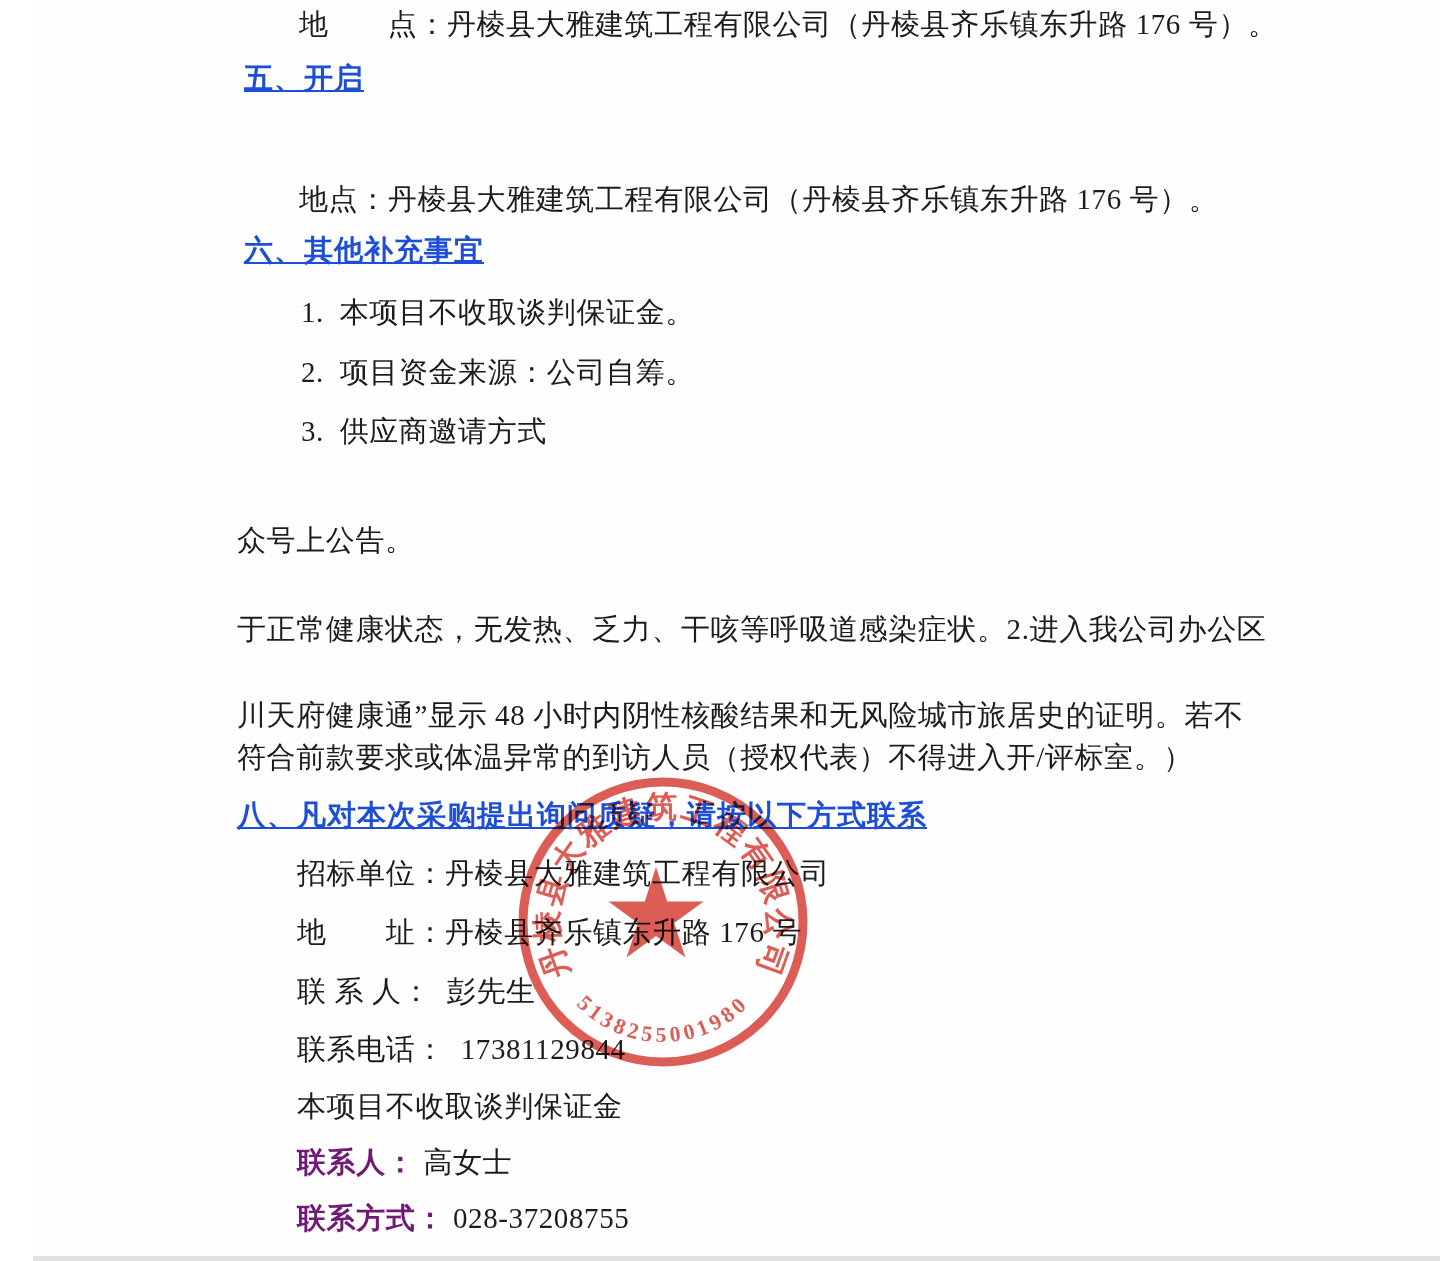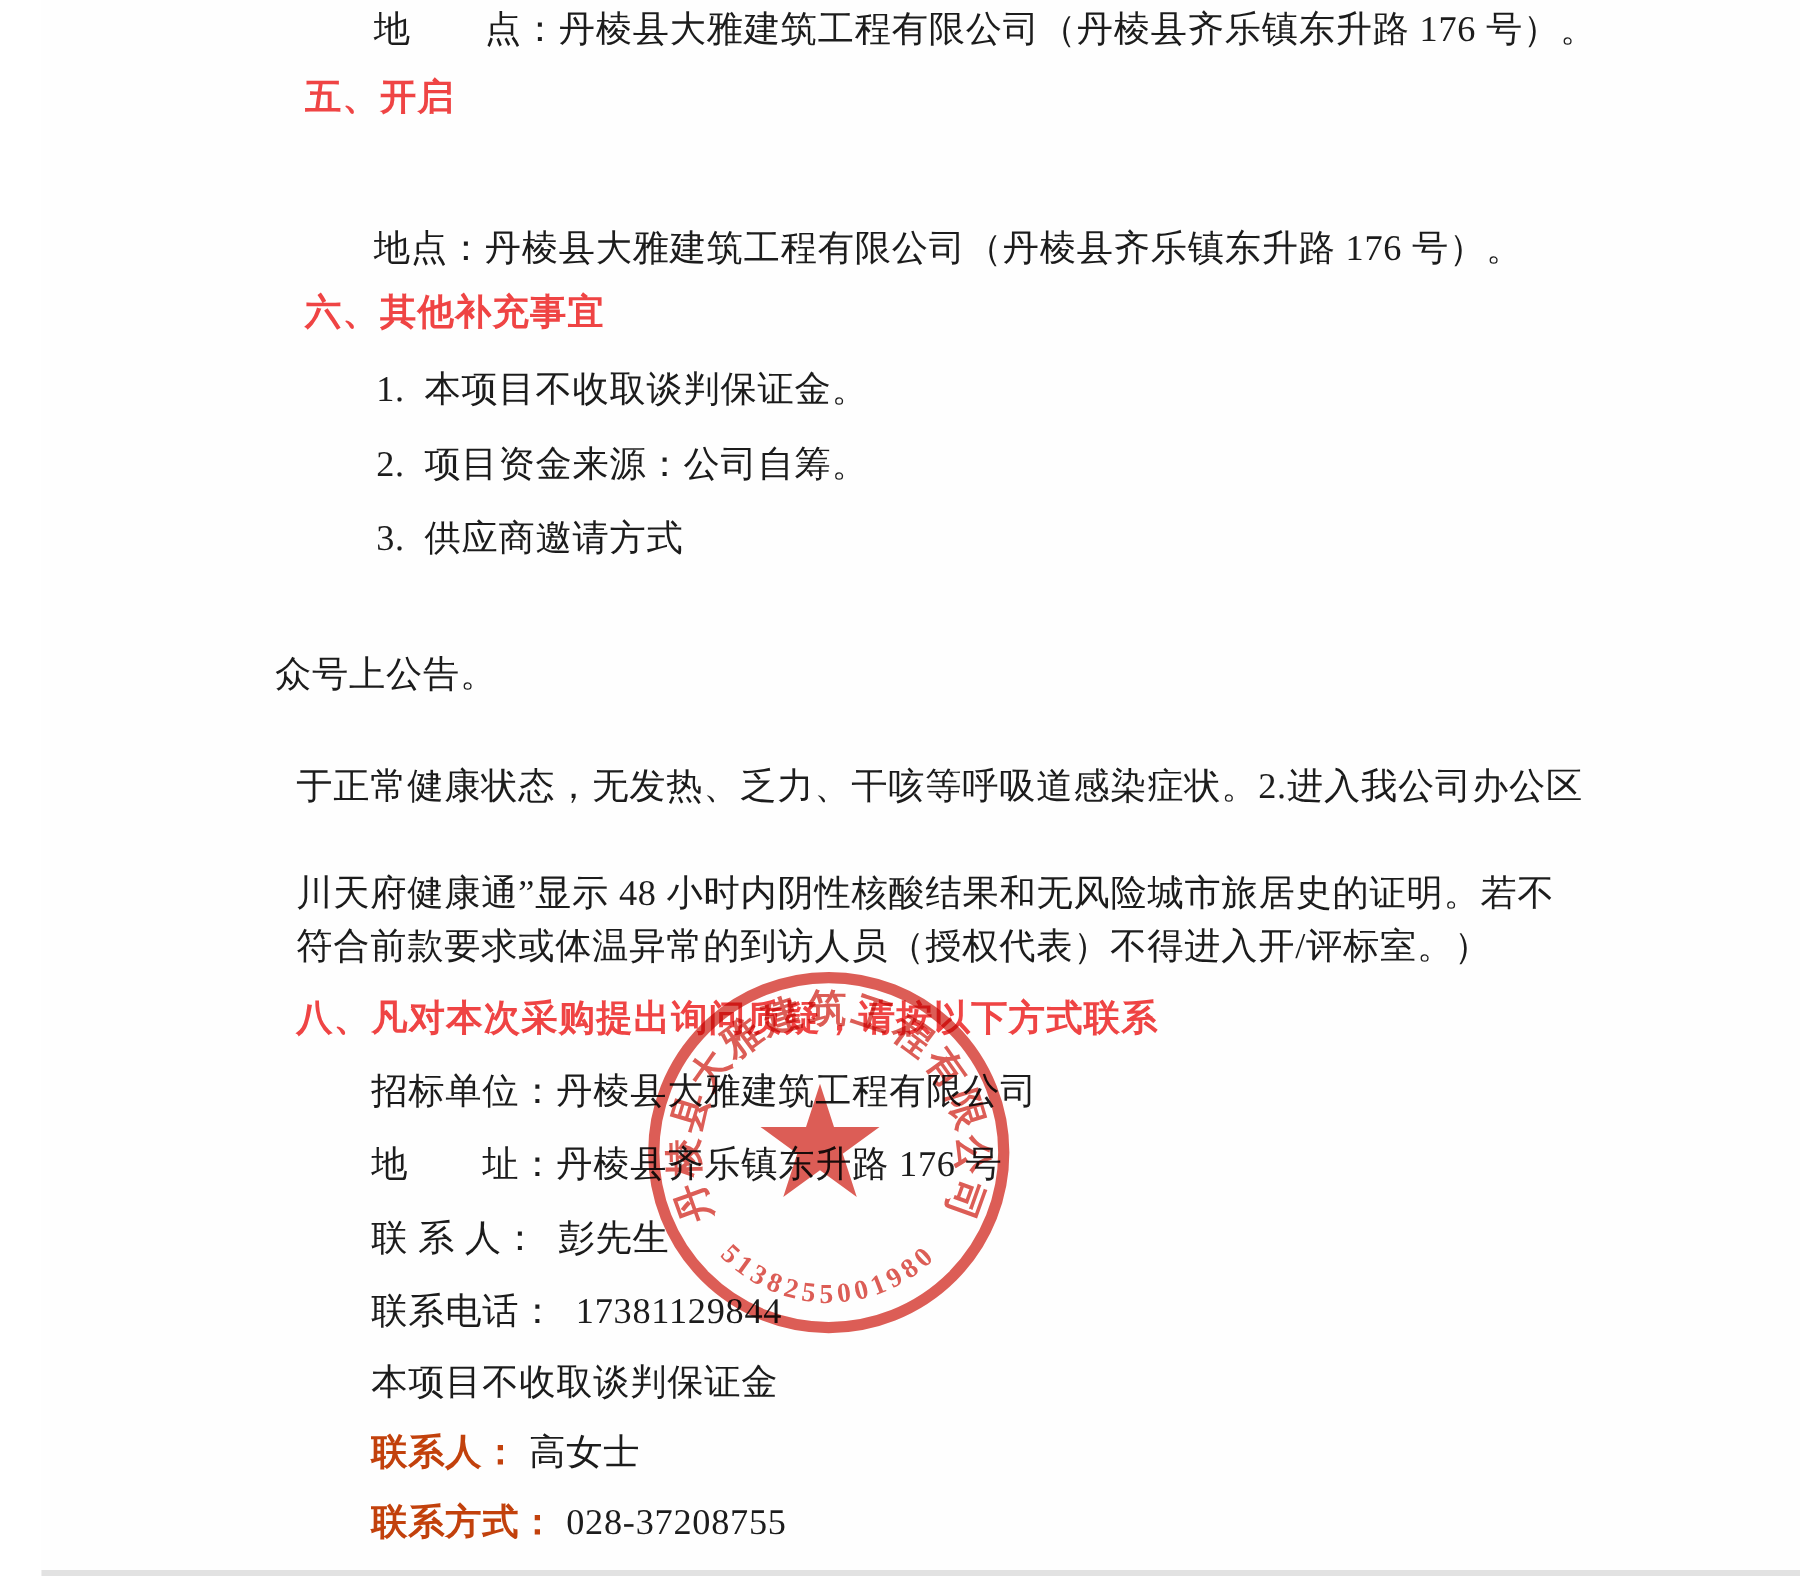--- a/index.html
+++ b/index.html
@@ -17,27 +17,28 @@
     position: absolute;
     font-size: 29px;
     line-height: 32px;
     color: #1c1c1c;
     letter-spacing: 0.6px;
     white-space: pre;
   }
   .heading {
     font-family: "Liberation Sans", "DejaVu Sans", sans-serif;
     font-weight: 700;
-    color: #ef4444;
+    color: #1d4ed8;
     letter-spacing: 1px;
+    text-decoration: underline;
   }
   .blabel {
     font-family: "Liberation Sans", "DejaVu Sans", sans-serif;
     font-weight: 700;
-    color: #c2410c;
+    color: #701a75;
   }
   .bval { margin-left: 8px; }
   .checkbox {
     display: inline-block;
     width: 24px;
     height: 24px;
     border: 2px solid #2a2a2a;
     text-align: center;
     line-height: 22px;
     font-size: 21px;
@@ -75,21 +76,21 @@
 <div class="page">
 
   <div class="line" style="left:266px; top:8px">地　　点：丹棱县大雅建筑工程有限公司（丹棱县齐乐镇东升路 176 号）。</div>
   <div class="line heading" style="left:211px; top:62px">五、开启</div>
   <div class="line" style="left:266px; top:183px">地点：丹棱县大雅建筑工程有限公司（丹棱县齐乐镇东升路 176 号）。</div>
   <div class="line heading" style="left:211px; top:234px">六、其他补充事宜</div>
   <div class="line" style="left:268px; top:296px">1.&nbsp;&nbsp;本项目不收取谈判保证金。</div>
   <div class="line" style="left:268px; top:356px">2.&nbsp;&nbsp;项目资金来源：公司自筹。</div>
   <div class="line" style="left:268px; top:415px">3.&nbsp;&nbsp;供应商邀请方式</div>
 
-  <div class="line" style="left:187px; top:524px">众号上公告。</div>
+  <div class="line" style="left:204px; top:524px">众号上公告。</div>
 
   <div class="line" style="left:204px; top:613px">于正常健康状态，无发热、乏力、干咳等呼吸道感染症状。2.进入我公司办公区</div>
   <div class="line" style="left:204px; top:699px">川天府健康通”显示 48 小时内阴性核酸结果和无风险城市旅居史的证明。若不</div>
   <div class="line" style="left:204px; top:741px">符合前款要求或体温异常的到访人员（授权代表）不得进入开/评标室。）</div>
 
   <div class="line heading" style="left:204px; top:799px">八、凡对本次采购提出询问质疑，请按以下方式联系</div>
 
   <div class="line" style="left:264px; top:857px">招标单位：丹棱县大雅建筑工程有限公司</div>
   <div class="line" style="left:264px; top:916px">地　　址：丹棱县齐乐镇东升路 176 号</div>
   <div class="line" style="left:264px; top:975px">联 系 人：&nbsp;&nbsp;彭先生</div>

